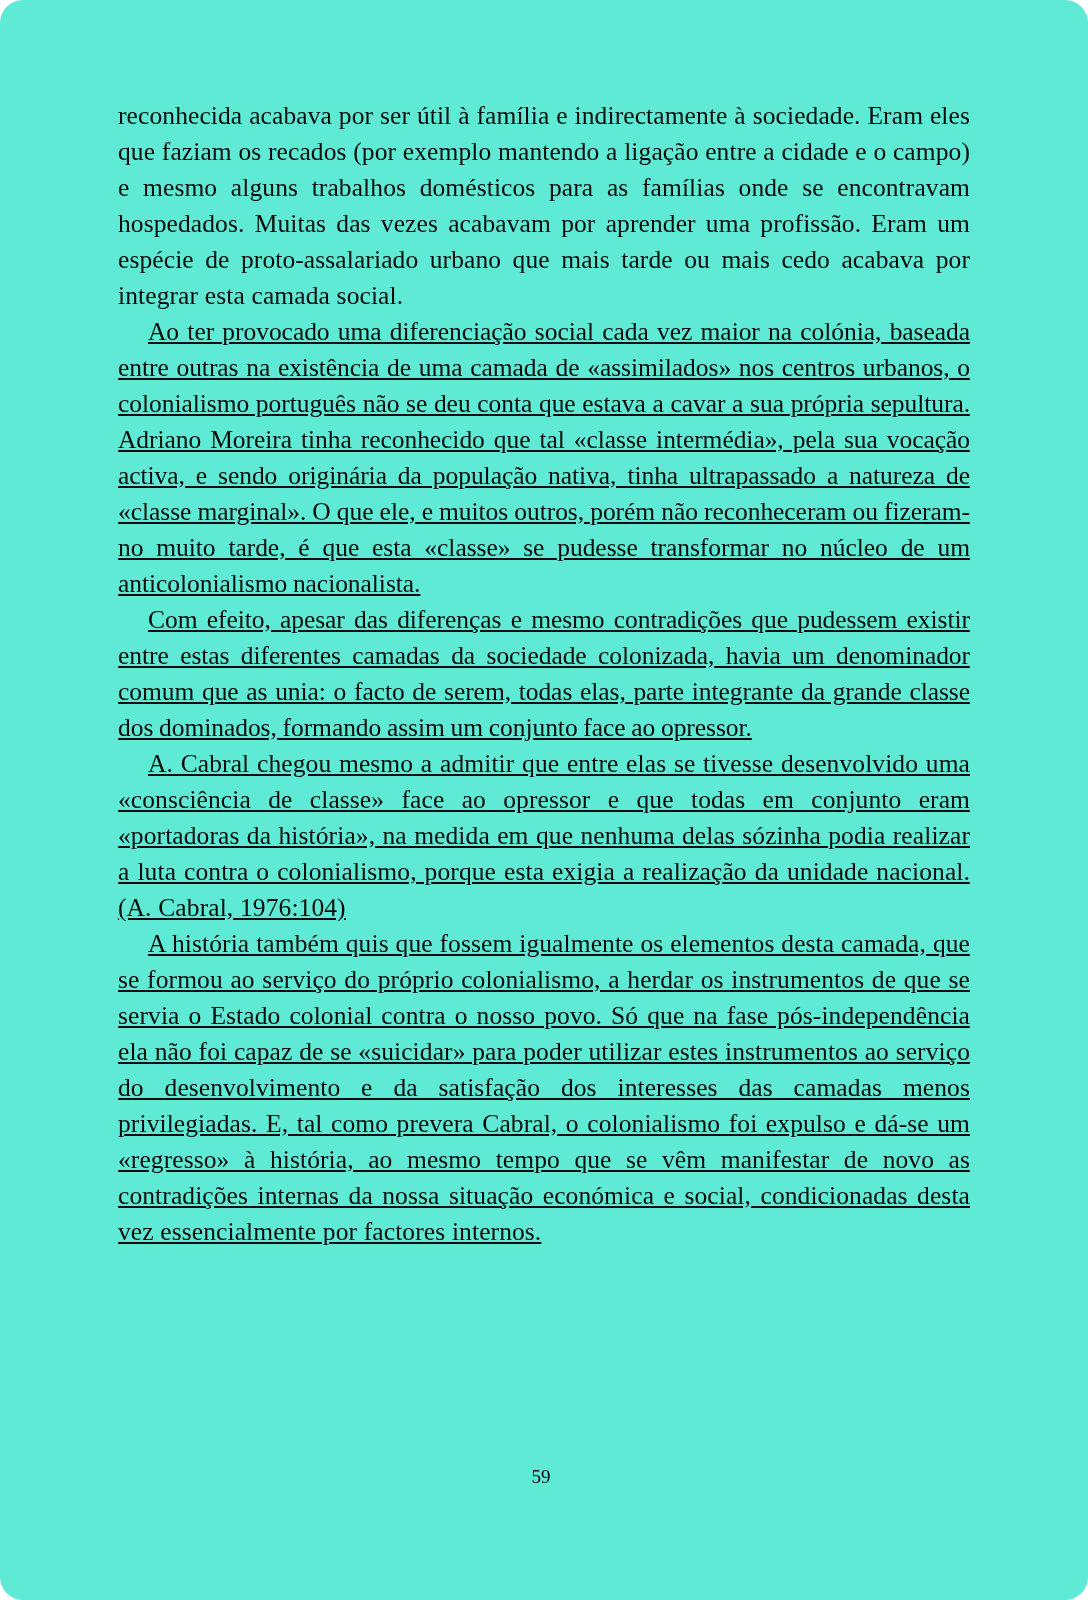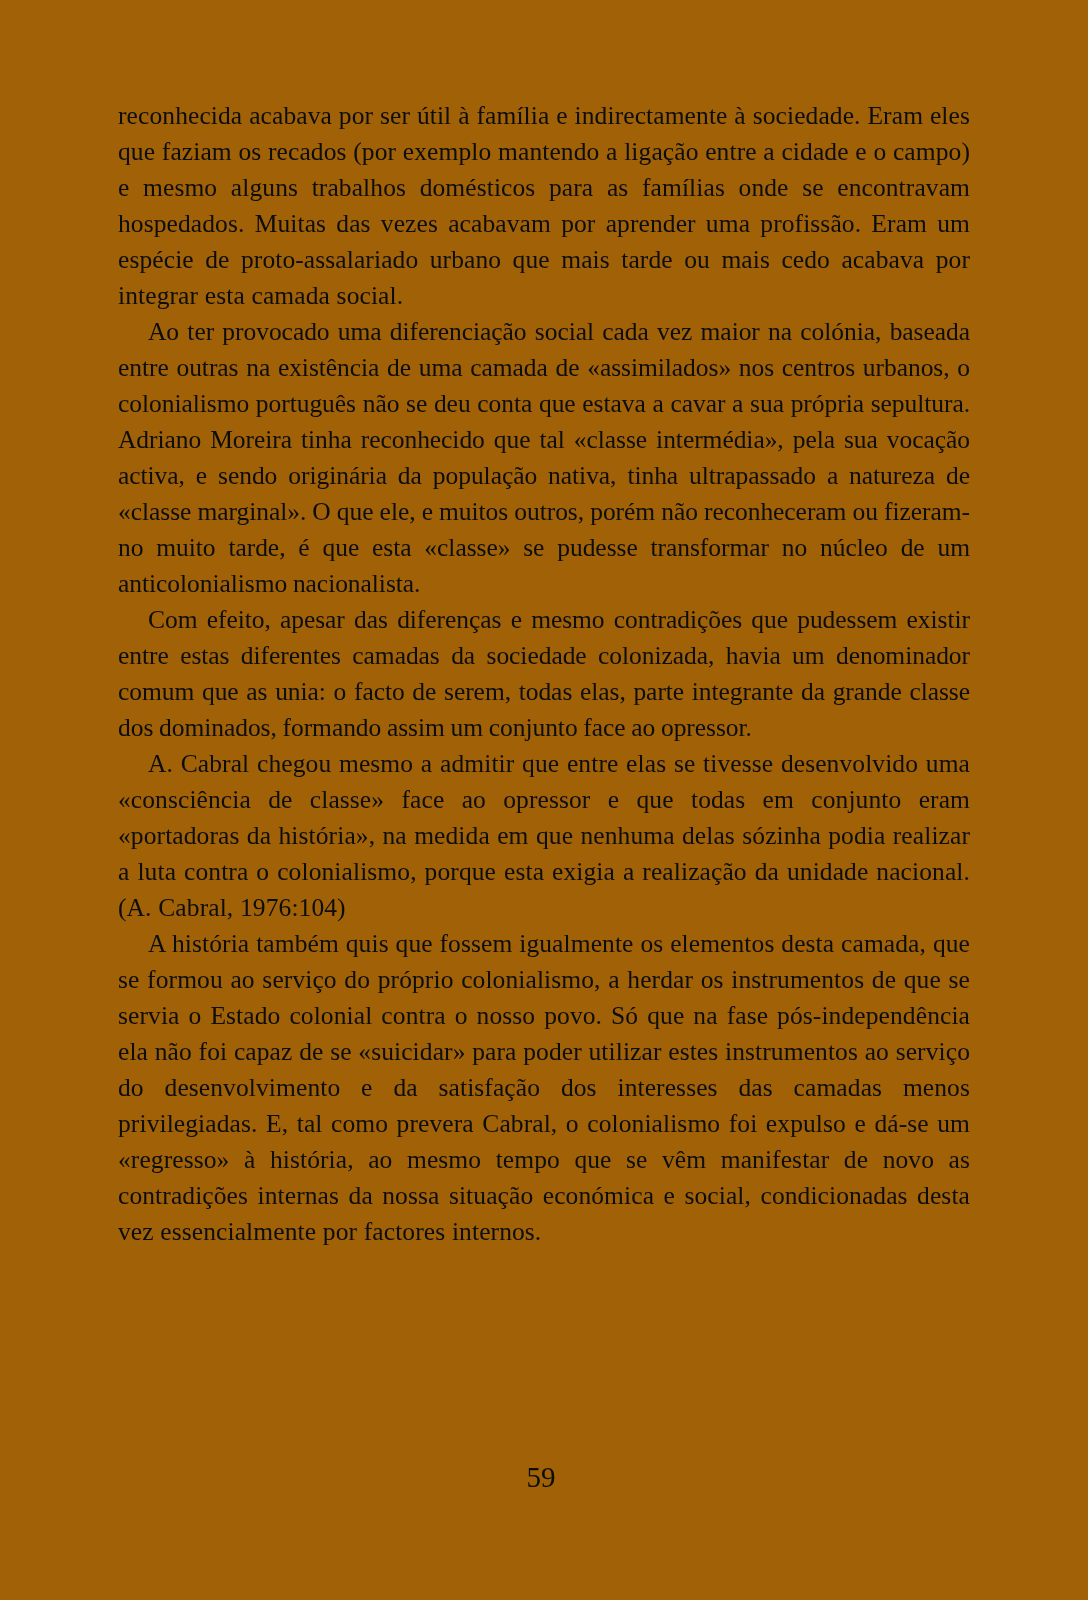--- a/index.html
+++ b/index.html
@@ -6,25 +6,26 @@
   html, body {
     margin: 0;
     padding: 0;
     background: #ffffff;
   }
 
   .page {
     position: relative;
     width: 1088px;
     height: 1600px;
-    background: #a16207;
+    background: #5eead4;
     margin: 0 auto;
     overflow: hidden;
     font-family: "Liberation Serif", "DejaVu Serif", serif;
     color: #111111;
+    border-radius: 23px;
     -webkit-font-smoothing: none;
   }
 
   .textblock {
     position: absolute;
     left: 118px;
     top: 98px;
     width: 852px;
   }
 
@@ -37,35 +38,36 @@
     color: #0d0d0d;
     letter-spacing: 0.1px;
     word-spacing: 0.2px;
     -moz-hyphens: none;
     hyphens: none;
   }
 
   
   .para + .para {
     text-indent: 30px;
+    text-decoration: underline;
   }
 
   
   .para.tight {
     word-spacing: -0.6px;
     letter-spacing: -0.05px;
   }
 
   .folio {
     position: absolute;
     left: 0;
     top: 1462px;
     width: 1082px;
     text-align: center;
-    font-size: 29px;
+    font-size: 19px;
     line-height: 30px;
     color: #0d0d0d;
     font-family: "Liberation Serif", "DejaVu Serif", serif;
   }
 </style>
 </head>
 <body>
 
 <div class="page">
 

